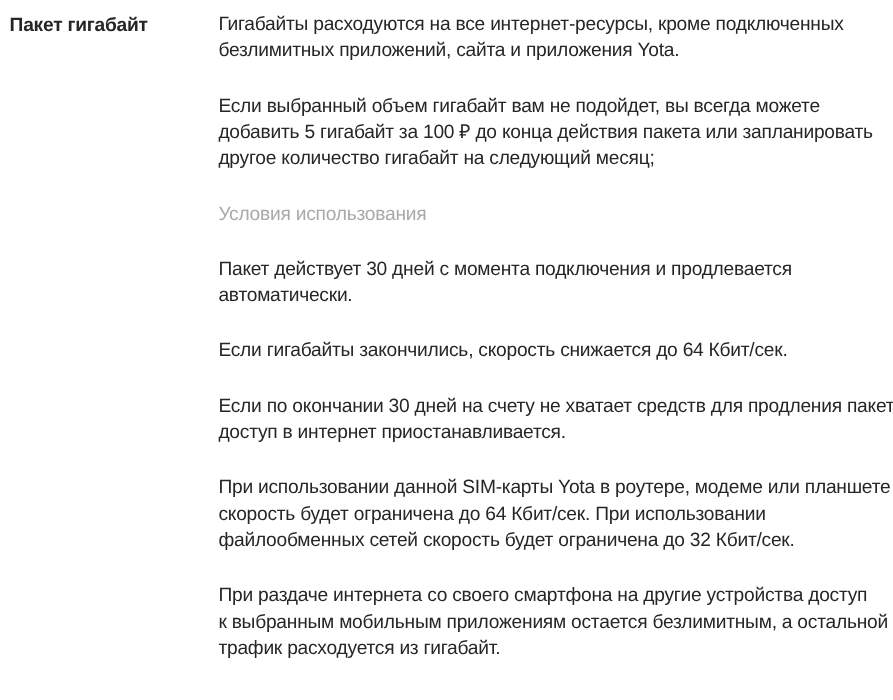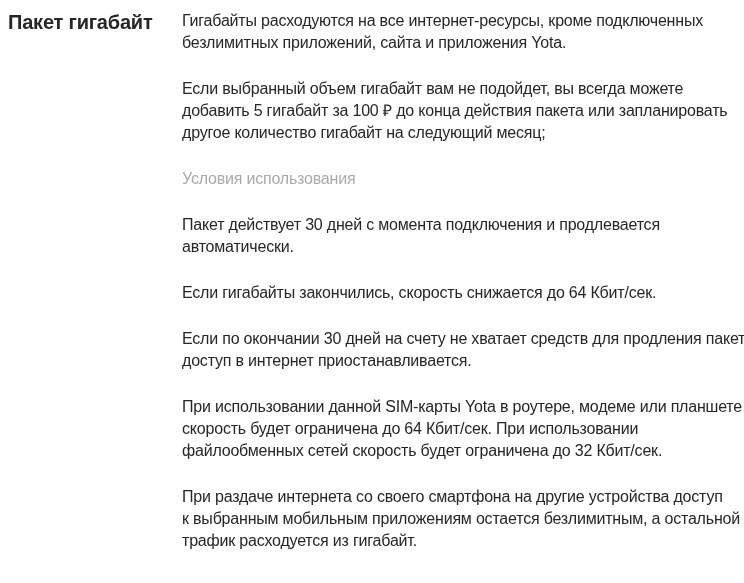--- a/index.html
+++ b/index.html
@@ -15,21 +15,21 @@
     font-family: "Liberation Sans", sans-serif;
   }
   .row {
     display: flex;
     align-items: flex-start;
     padding: 10px 0 0 8px;
   }
   .label-col {
     width: 174px;
     flex-shrink: 0;
-    font-size: 20px;
+    font-size: 16px;
     line-height: 22px;
     font-weight: bold;
     color: var(--text, #262626);
     letter-spacing: -0.2px;
     padding-top: 1px;
   }
   .content-col {
     flex: 1;
     font-size: 16px;
     line-height: 22px;

